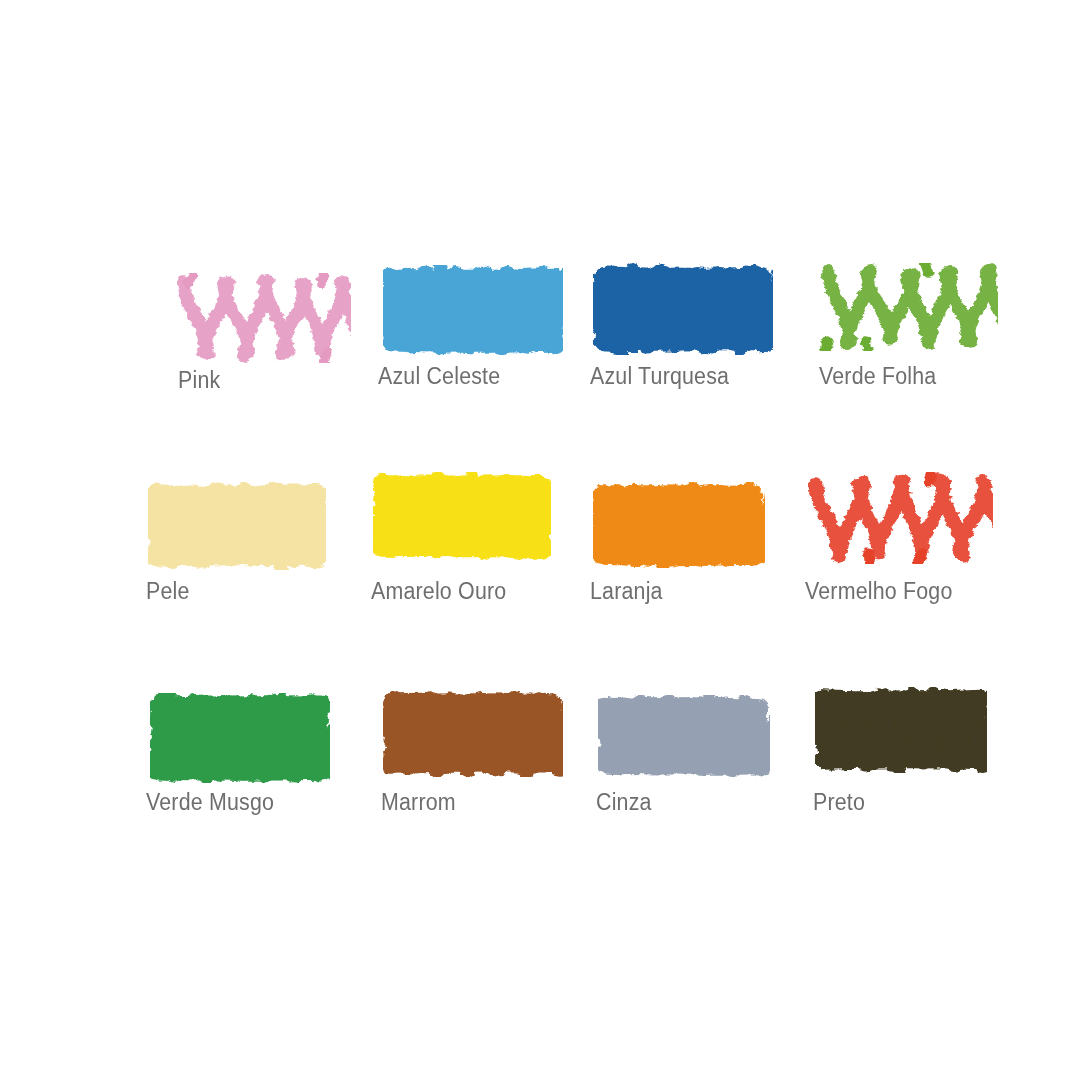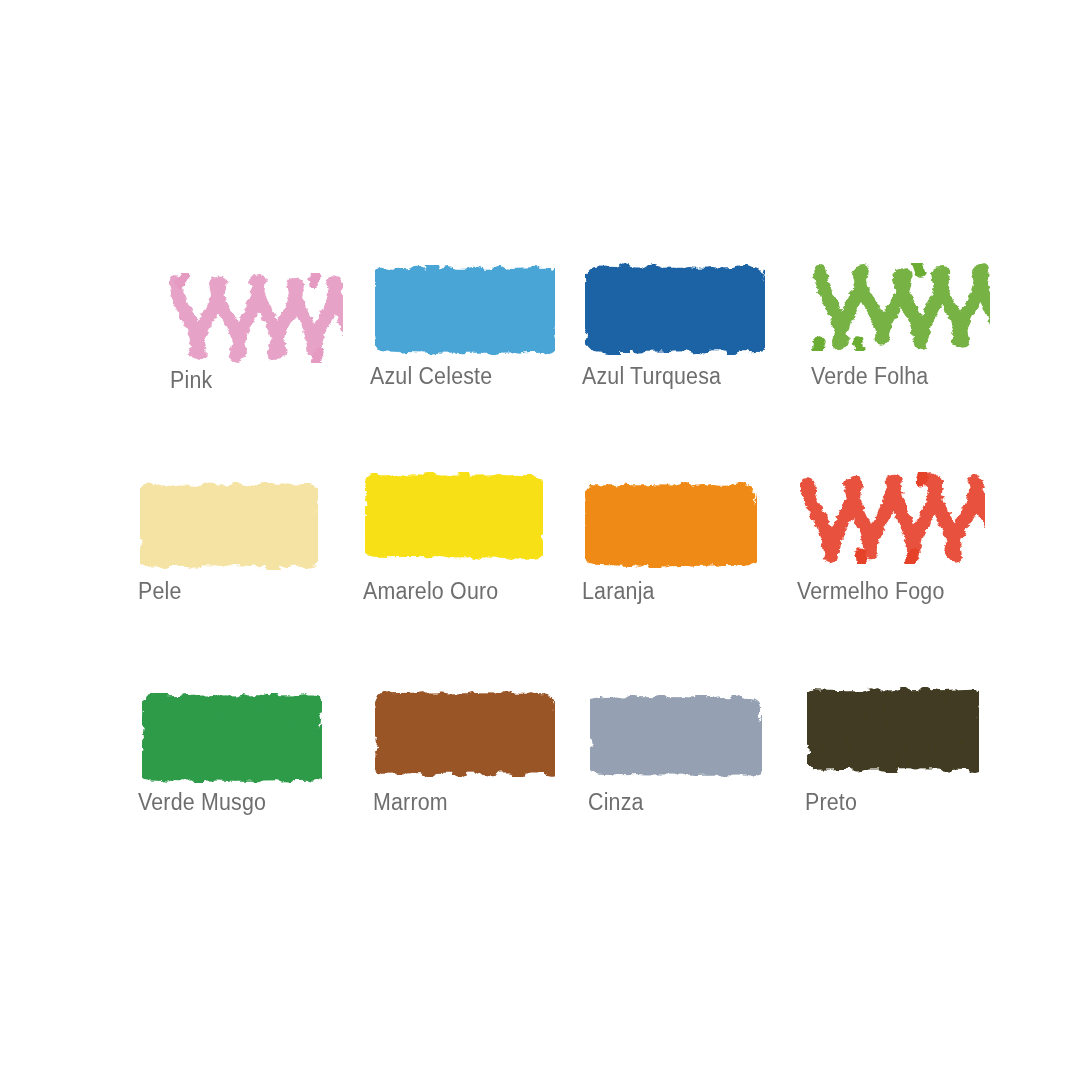--- a/index.html
+++ b/index.html
@@ -14,21 +14,21 @@
     overflow: hidden;
   }
   #color-chart {
     position: relative;
     width: 1080px;
     height: 1080px;
     background: #ffffff;
   }
   .swatch-grid {
     position: absolute;
-    left: 130px;
+    left: 138px;
     top: 255px;
     width: 860px;
     display: grid;
     grid-template-columns: repeat(4, 215px);
     grid-template-rows: repeat(3, 205px);
   }
   .swatch-cell {
     position: relative;
   }
   .swatch-mark {

